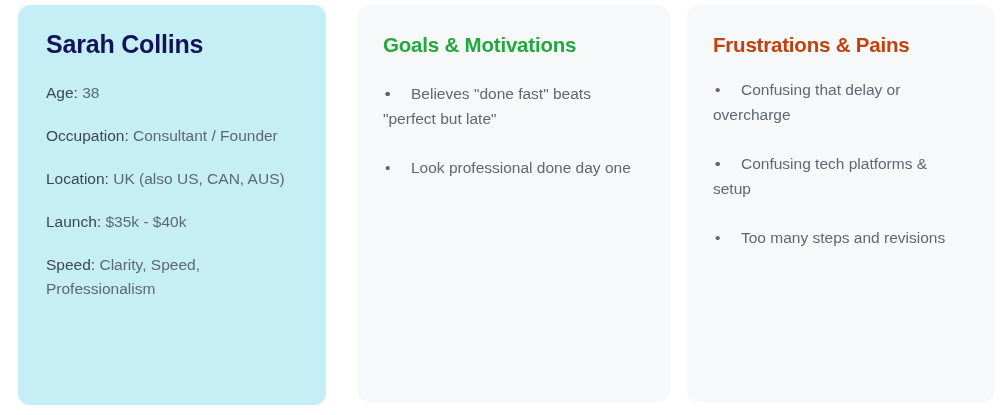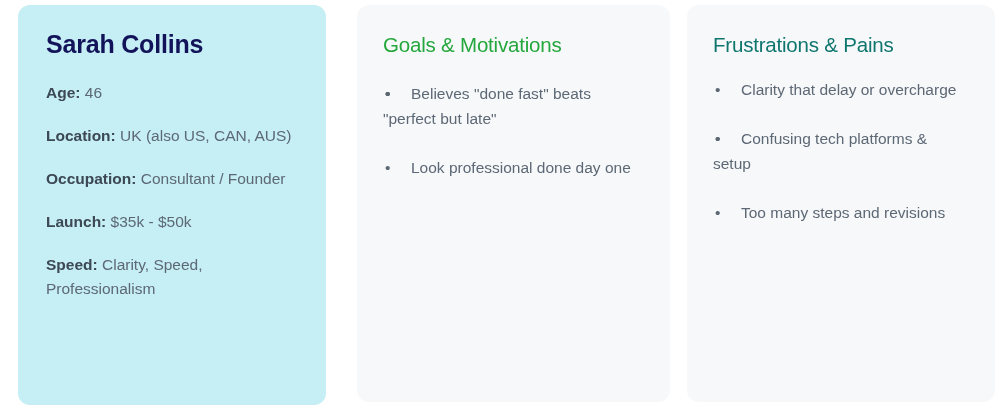--- a/index.html
+++ b/index.html
@@ -50,43 +50,43 @@
 
   .profile-row {
     margin: 0 0 19px 0;
     font-size: 15.5px;
     line-height: 1.55;
     color: #5d6875;
   }
   .profile-row:last-child { margin-bottom: 0; }
 
   .profile-label {
-    font-weight: bold;
+    font-weight: normal;
     color: #3c4853;
   }
 
   
   .card--list {
     top: 5px;
     height: 397px;
     background: #f7f8fa;
     padding: 28px 26px 20px 26px;
   }
   .card--goals { left: 347px; width: 313px; }
   .card--pains { left: 677px; width: 308px; }
 
   .card-heading {
     margin: 0 0 20px 0;
     font-size: 20.5px;
-    font-weight: normal;
+    font-weight: bold;
     letter-spacing: -0.2px;
     line-height: 1.15;
   }
   .card-heading--goals { color: #24a73c; }
-  .card-heading--pains { color: #0f766e; }
+  .card-heading--pains { color: #c2410c; }
 
   .bullet-list {
     list-style: none;
     margin: 0;
     padding: 0;
   }
 
   .bullet-item {
     position: relative;
     margin: 0 0 24px 0;
@@ -112,36 +112,36 @@
 </head>
 <body>
 
 <div class="persona-board">
 
   <div class="card card--profile">
     <h2 class="profile-name">Sarah Collins</h2>
 
     <p class="profile-row">
       <span class="profile-label">Age:</span>
-      <span>46</span>
+      <span>38</span>
+    </p>
+
+    <p class="profile-row">
+      <span class="profile-label">Occupation:</span>
+      <span>Consultant / Founder</span>
     </p>
 
     <p class="profile-row">
       <span class="profile-label">Location:</span>
       <span>UK (also US, CAN, AUS)</span>
     </p>
 
     <p class="profile-row">
-      <span class="profile-label">Occupation:</span>
-      <span>Consultant / Founder</span>
-    </p>
-
-    <p class="profile-row">
       <span class="profile-label">Launch:</span>
-      <span>$35k - $50k</span>
+      <span>$35k - $40k</span>
     </p>
 
     <p class="profile-row">
       <span class="profile-label">Speed:</span>
       <span>Clarity, Speed, Professionalism</span>
     </p>
   </div>
 
   <div class="card card--list card--goals">
     <h3 class="card-heading card-heading--goals">Goals &amp; Motivations</h3>
@@ -163,21 +163,21 @@
       </li>
     </ul>
   </div>
 
   <div class="card card--list card--pains">
     <h3 class="card-heading card-heading--pains">Frustrations &amp; Pains</h3>
 
     <ul class="bullet-list">
       <li class="bullet-item">
         <span class="bullet-dot">•</span>
-        <span>Clarity that delay or overcharge</span>
+        <span>Confusing that delay or overcharge</span>
       </li>
       <li class="bullet-item">
         <span class="bullet-dot">•</span>
       </li>
       <li class="bullet-item">
         <span class="bullet-dot">•</span>
         <span>Confusing tech platforms &amp; setup</span>
       </li>
       <li class="bullet-item">
         <span class="bullet-dot">•</span>

